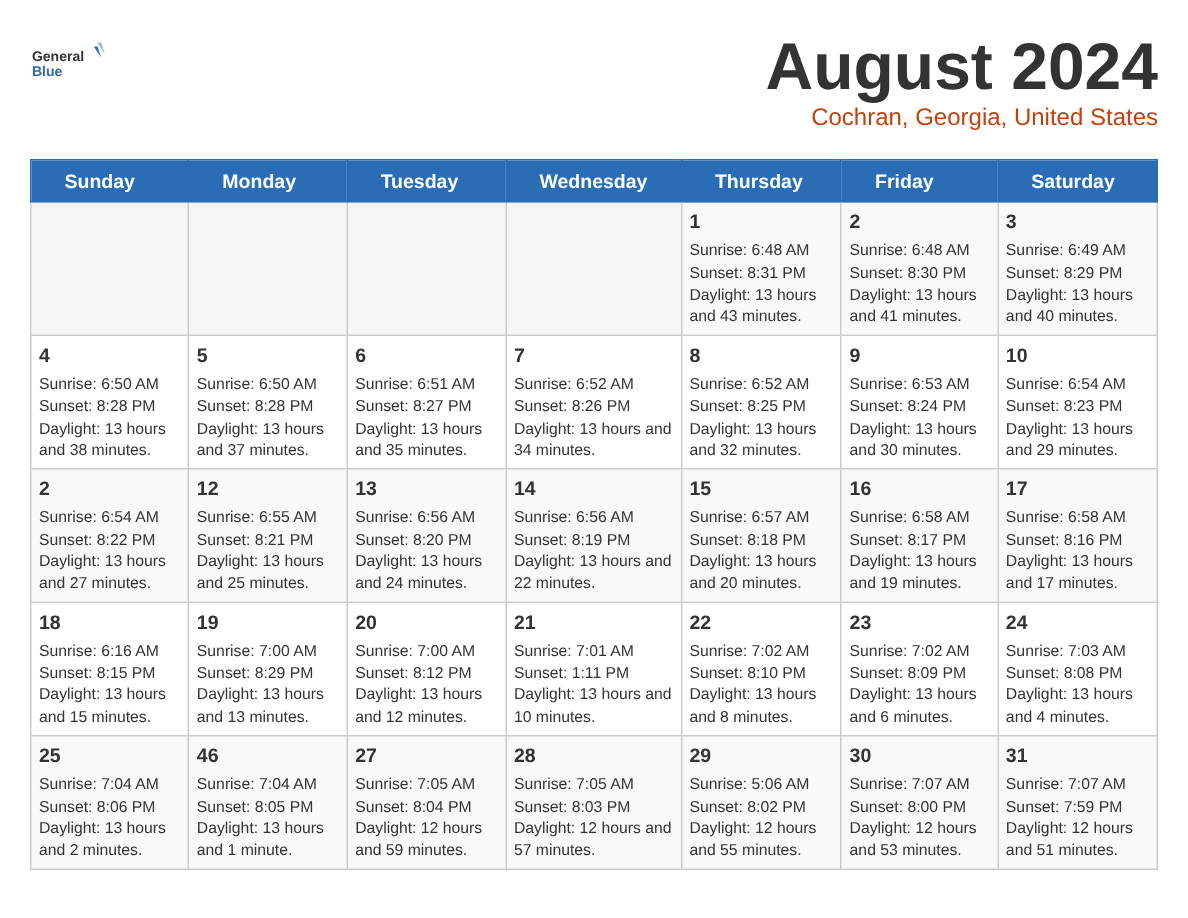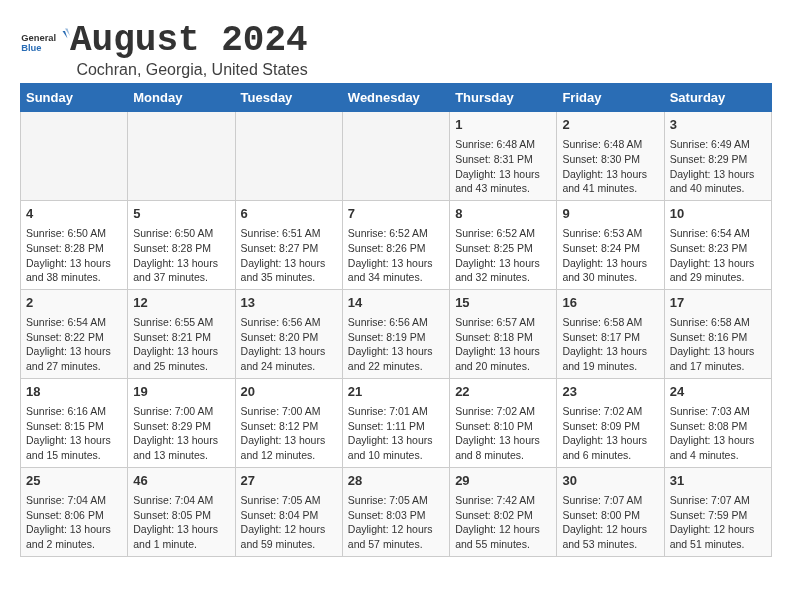--- a/index.html
+++ b/index.html
@@ -6,51 +6,51 @@
     body {
       font-family: Arial, sans-serif;
       background: #fff;
       width: 792px;
       min-height: 612px;
       padding: 20px;
     }
     .header {
       display: flex;
       align-items: flex-start;
-      margin-bottom: 4px;
+      justify-content: space-between;
+      margin-bottom: 18px;
     }
     .logo {
       display: flex;
       align-items: center;
       gap: 4px;
     }
     .title-block {
       text-align: right;
     }
     .main-title {
-      font-size: 36px;
+      font-size: 44px;
       font-weight: bold;
       color: #333;
-      font-family: Liberation Mono, monospace;
     }
     .subtitle {
       font-size: 16px;
-      color: #404040;
+      color: #c2410c;
     }
     table {
       width: 100%;
       border-collapse: collapse;
       font-size: 11px;
     }
     thead tr {
       background-color: #2a6db5;
       color: white;
     }
     thead th {
-      padding: 6px 5px;
+      padding: 6px 22px;
       text-align: left;
       font-size: 13px;
       font-weight: bold;
       border: 1px solid #2a6db5;
     }
     tbody td {
       border: 1px solid #ccc;
       vertical-align: top;
       padding: 4px 5px;
       min-height: 80px;
@@ -340,21 +340,21 @@
           <div class="day-num">28</div>
           <div class="cell-content">
             <span>Sunrise: 7:05 AM</span><br>
             <span>Sunset: 8:03 PM</span><br>
             <span>Daylight: 12 hours and 57 minutes.</span>
           </div>
         </td>
         <td>
           <div class="day-num">29</div>
           <div class="cell-content">
-            <span>Sunrise: 7:42 AM</span><br>
+            <span>Sunrise: 5:06 AM</span><br>
             <span>Sunset: 8:02 PM</span><br>
             <span>Daylight: 12 hours and 55 minutes.</span>
           </div>
         </td>
         <td>
           <div class="day-num">30</div>
           <div class="cell-content">
             <span>Sunrise: 7:07 AM</span><br>
             <span>Sunset: 8:00 PM</span><br>
             <span>Daylight: 12 hours and 53 minutes.</span>

